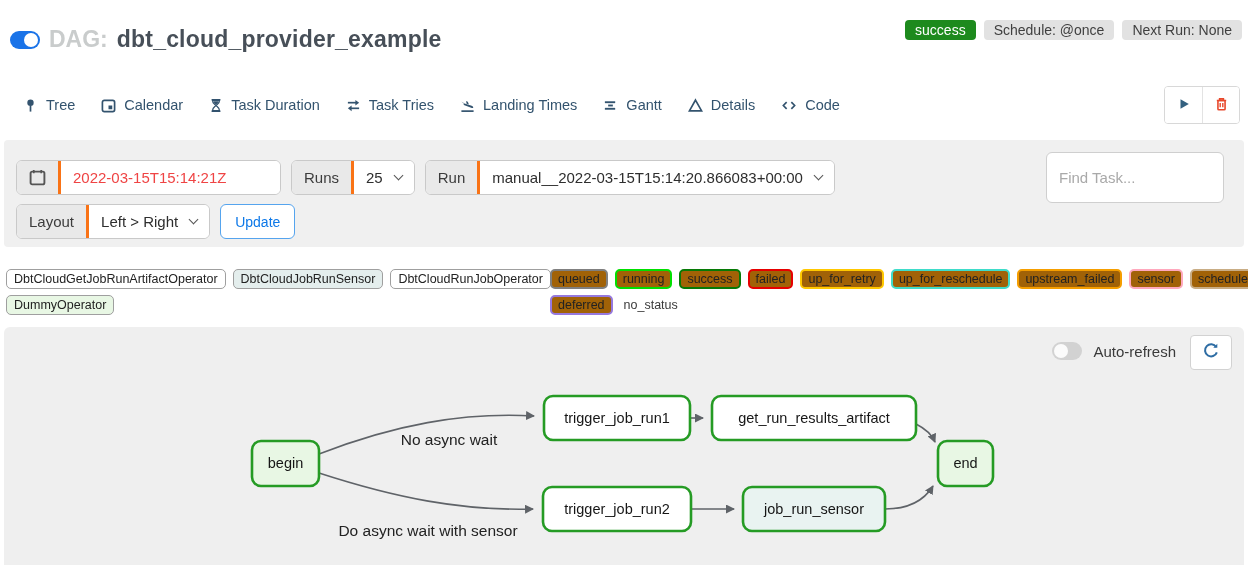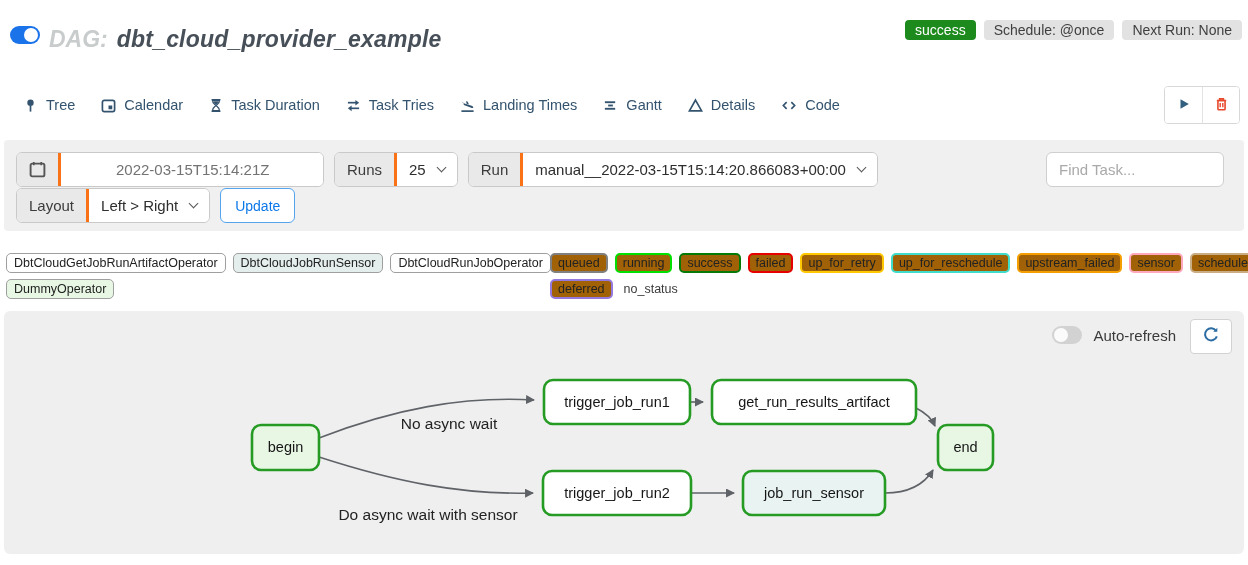--- a/index.html
+++ b/index.html
@@ -4,21 +4,21 @@
 <style>
   * { box-sizing: border-box; margin: 0; padding: 0; }
   html,body { background:#fff; }
   .app {
     position:relative; width:1248px; height:565px; overflow:hidden;
     font-family:"Liberation Sans", sans-serif; color:#333; background:#fff;
   }
 
   
   .header { position:relative; height:62px; }
-  .title-row { position:absolute; left:10px; top:26px; display:flex; align-items:flex-start; gap:9px;font-style:italic; }
+  .title-row { position:absolute; left:10px; top:26px; display:flex; align-items:center; gap:9px; }
   .switch { width:30px; height:18px; border-radius:9px; background:#1a73e8; position:relative; cursor:pointer; flex:0 0 auto; }
   .switch .knob { position:absolute; top:2px; right:2px; width:14px; height:14px; border-radius:50%; background:#fff; }
   .dag-label { font-size:23px; font-weight:700; color:#c9cccc; }
   .dag-title { font-size:23px; font-weight:700; color:#474f58; letter-spacing:0.2px; }
   .hbadges { position:absolute; right:6px; top:20px; display:flex; gap:8px; }
   .badge { font-size:14px; padding:2px 10px; border-radius:4px; white-space:nowrap; }
   .badge.success { background:#1d8a1d; color:#fff; }
   .badge.gray { background:#e2e2e2; color:#3f3f3f; }
 
   
@@ -33,24 +33,24 @@
 
   
   .fpanel { margin:16px 4px 0; background:#f0f0f0; border-radius:4px; padding:12px 10px 8px 12px; }
   .frow { display:flex; align-items:center; }
   .frow + .frow { margin-top:1px; }
   .igroup { display:inline-flex; align-items:stretch; border:1px solid #c9c9c9; border-radius:6px;
             background:#fff; overflow:hidden; height:35px; margin-right:10px; font-size:15px; }
   .iaddon { background:#e9e9e9; border-right:3px solid #f97316; display:flex; align-items:center;
             padding:0 12px; color:#3c3c3c; white-space:nowrap; }
   .ifield { display:flex; align-items:center; padding:0 12px; background:#fff; color:#2e2e2e; white-space:nowrap; cursor:pointer; }
-  .ifield input { border:none; outline:none; font-size:15px; color:#737373; width:195px; font-family:"Liberation Sans",sans-serif;margin-left:43px; }
+  .ifield input { border:none; outline:none; font-size:15px; color:#ef4444; width:195px; font-family:"Liberation Sans",sans-serif; }
   .chev { width:7px; height:7px; border-right:1.7px solid #555; border-bottom:1.7px solid #555;
           transform:rotate(45deg); margin-left:12px; margin-top:-4px; flex:0 0 auto; }
-  .find-task { margin-left:auto; margin-right:10px; width:178px; height:35px; border:1px solid #cfcfcf;
+  .find-task { margin-left:auto; margin-right:10px; width:178px; height:51px; border:1px solid #cfcfcf;
                border-radius:6px; padding:0 12px; font-size:15px; color:#333; font-family:"Liberation Sans",sans-serif; outline:none; }
   .find-task::placeholder { color:#a9a9a9; }
   .update-btn { height:35px; padding:0 14px; border:1.5px solid #55a4ee; color:#0d78e8; border-radius:6px;
                 background:#fff; font-size:14px; cursor:pointer; font-family:"Liberation Sans",sans-serif; }
 
   
   .legend { display:flex; align-items:flex-start; margin:22px 0 0 6px; }
   .lcol { display:flex; flex-direction:column; gap:6px; }
   .lcol.ops { width:544px; flex:0 0 auto; }
   .lrow { display:flex; gap:7px; align-items:center; }

